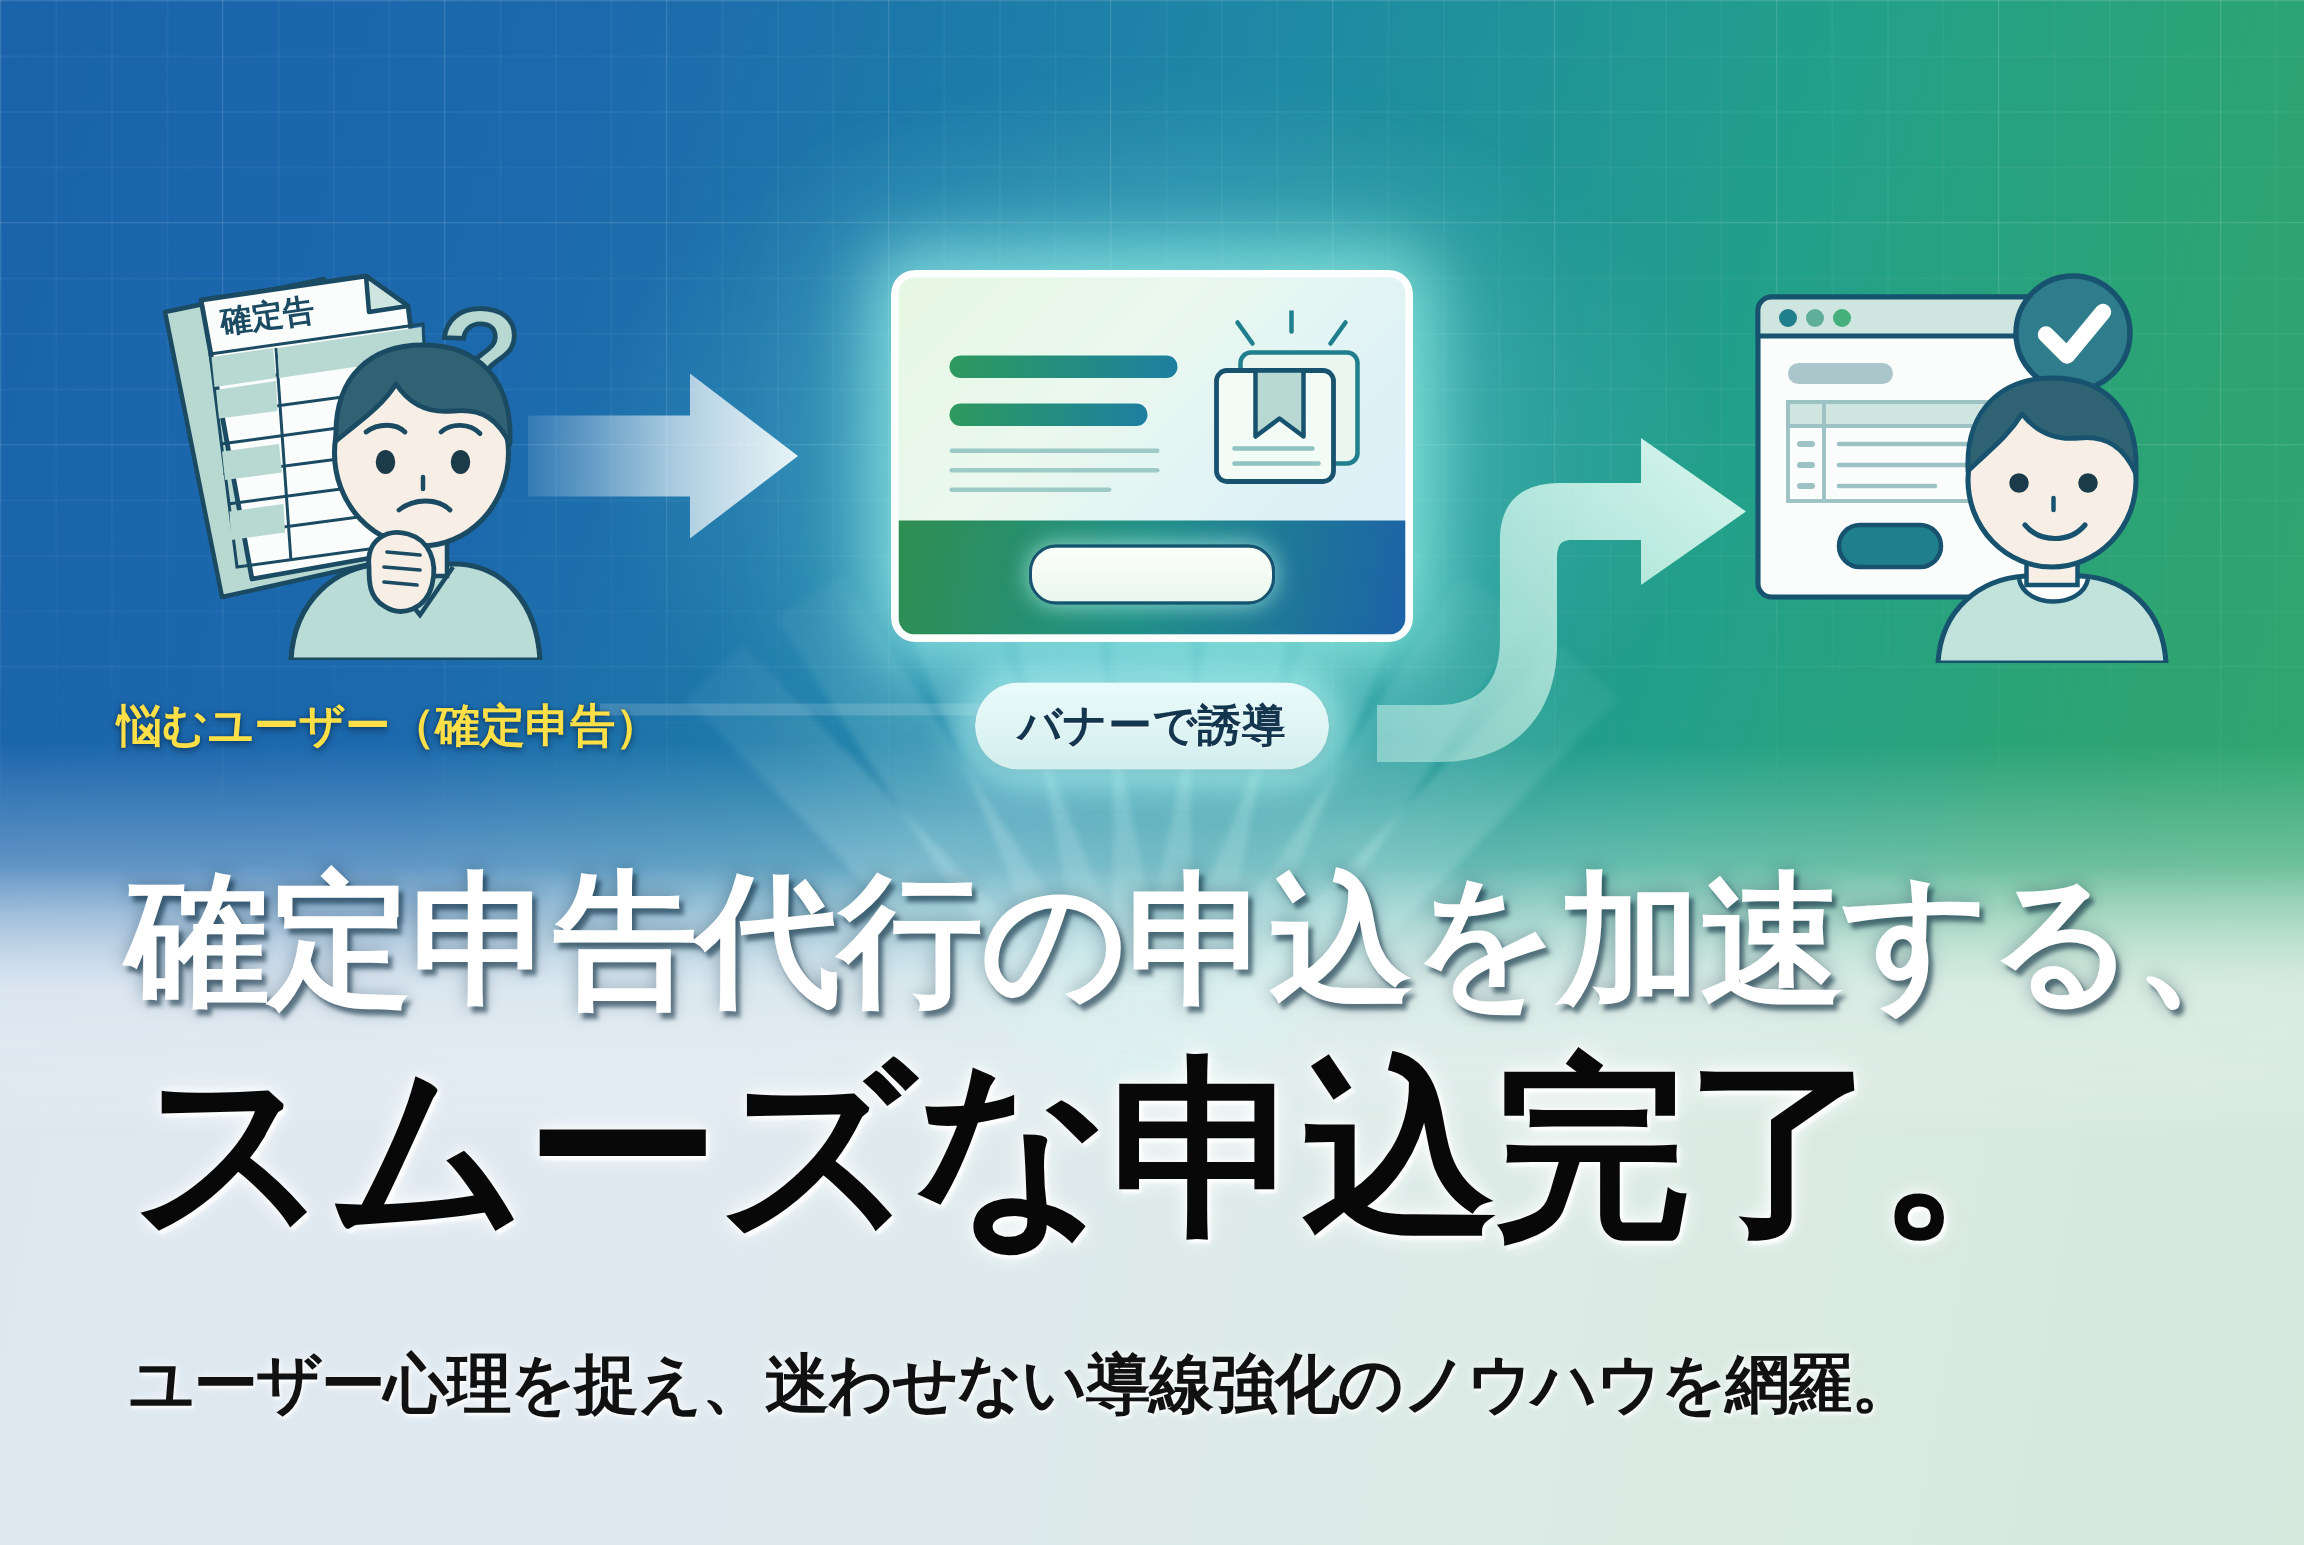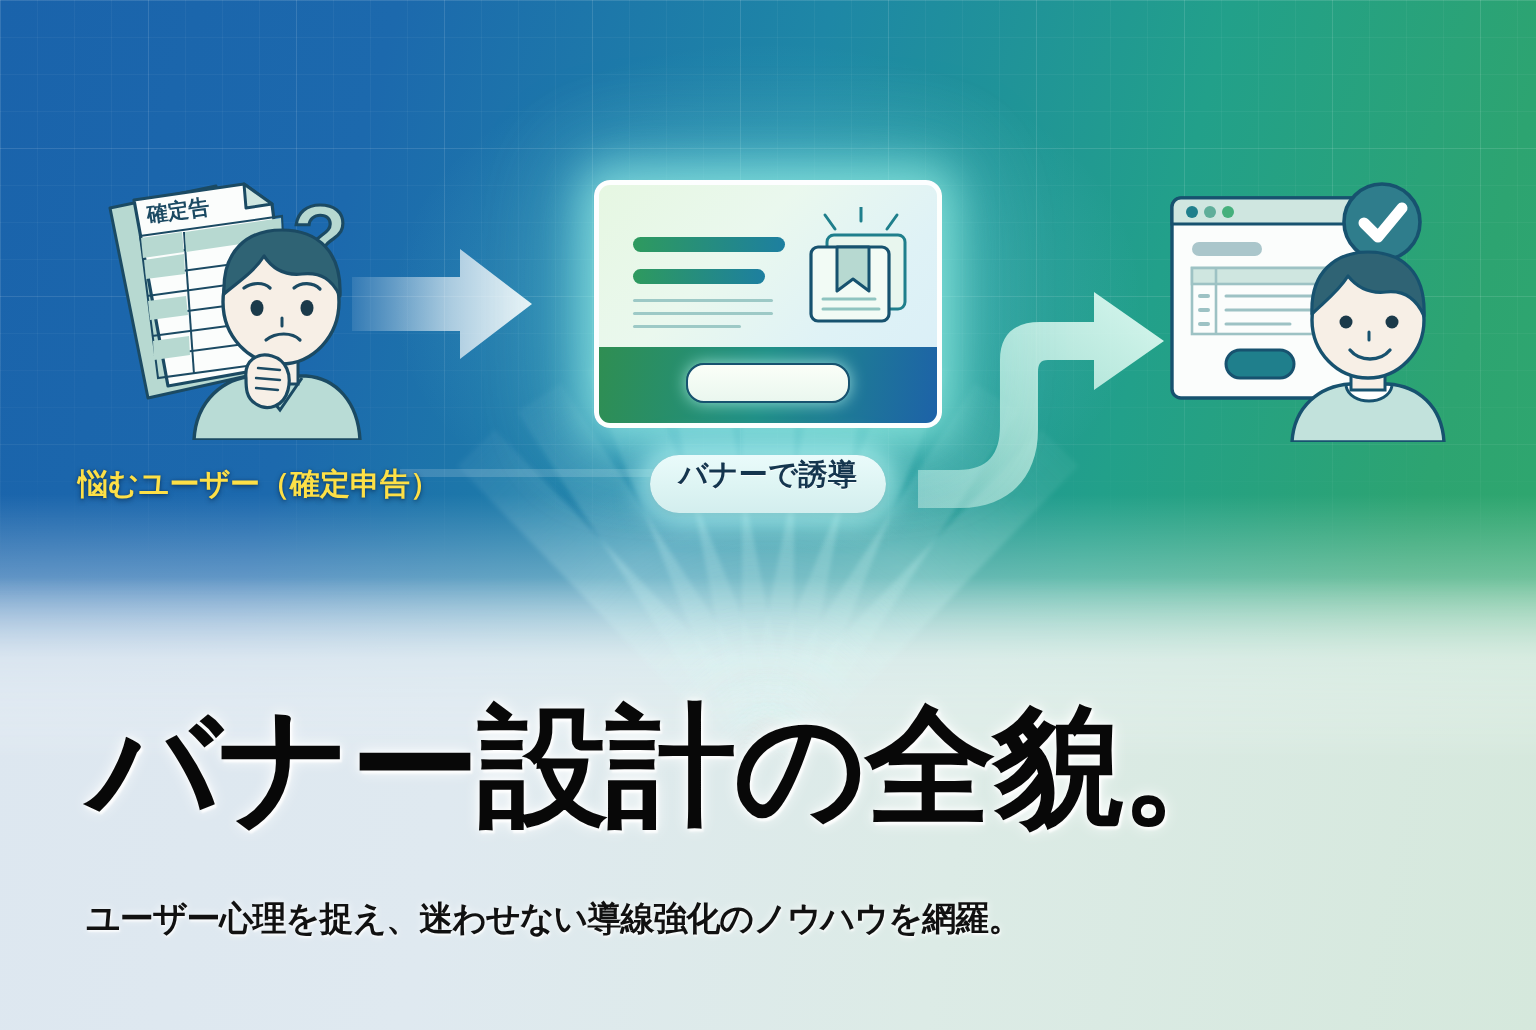--- a/index.html
+++ b/index.html
@@ -93,21 +93,21 @@
   .ln1{left:34px;top:114px;width:140px;}
   .ln2{left:34px;top:127px;width:140px;}
   .ln3{left:34px;top:140px;width:108px;}
 
   
   #pill-banner{
     position:absolute;left:650px;top:455px;width:236px;height:58px;
     border-radius:29px;
     background:linear-gradient(180deg,#eafbfb 0%,#ddf4f3 55%,#d3eeee 100%);
     box-shadow:0 0 26px 10px rgba(190,255,250,0.65), 0 2px 6px rgba(0,40,60,.25);
-    display:flex;align-items:flex-start;justify-content:center;
+    display:flex;align-items:center;justify-content:center;
   }
   #pill-banner span{
     font-size:29px;font-weight:bold;color:#14354e;letter-spacing:.5px;
     text-shadow:0 1px 0 rgba(255,255,255,.8);
   }
 
   
   .caption{
     position:absolute;font-size:30px;font-weight:bold;color:#fde047;
     text-shadow:0 2px 5px rgba(0,30,60,.55), 0 0 2px rgba(0,30,60,.45);
@@ -124,21 +124,21 @@
     text-shadow:3px 4px 3px rgba(10,40,60,.55), 0 0 12px rgba(10,40,60,.35);
   }
   #headline-2{
     position:absolute;left:88px;top:700px;width:1400px;
     font-size:130px;font-weight:bold;line-height:1.02;color:#080808;
     letter-spacing:-2px;white-space:nowrap;
     text-shadow:0 0 16px rgba(255,255,255,.95), 0 0 6px rgba(255,255,255,.95), 2px 3px 2px rgba(255,255,255,.8);
   }
   #subhead{
     position:absolute;left:86px;top:900px;width:1400px;
-    font-size:34px;font-weight:bold;line-height:1.1;color:#111111;
+    font-size:43px;font-weight:bold;line-height:1.1;color:#111111;
     letter-spacing:-1px;white-space:nowrap;
     text-shadow:0 0 8px rgba(255,255,255,.9), 1px 2px 2px rgba(255,255,255,.75);
   }
 </style>
 </head>
 <body>
 
 <div id="stage">
 
   <div class="bg-base"></div>
@@ -335,16 +335,17 @@
       </g>
     </svg>
   </div>
 
   <div id="pill-banner">
     <span>バナーで誘導</span>
   </div>
 
   <div class="caption" id="caption-left">悩むユーザー（確定申告）</div>
 
-  <div id="headline-2">バナー設計の全貌。</div>
+  <div id="headline-1">確定申告代行の申込を加速する、</div>
+  <div id="headline-2">スムーズな申込完了。</div>
   <div id="subhead">ユーザー心理を捉え、迷わせない導線強化のノウハウを網羅。</div>
 
 </div>
 
 </body></html>

